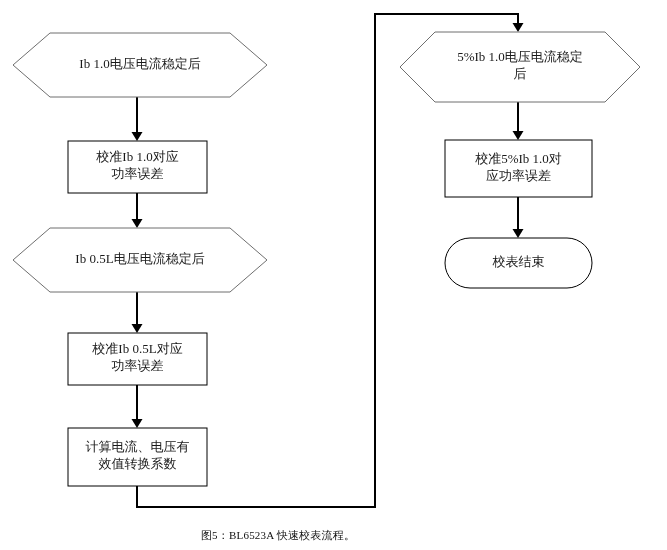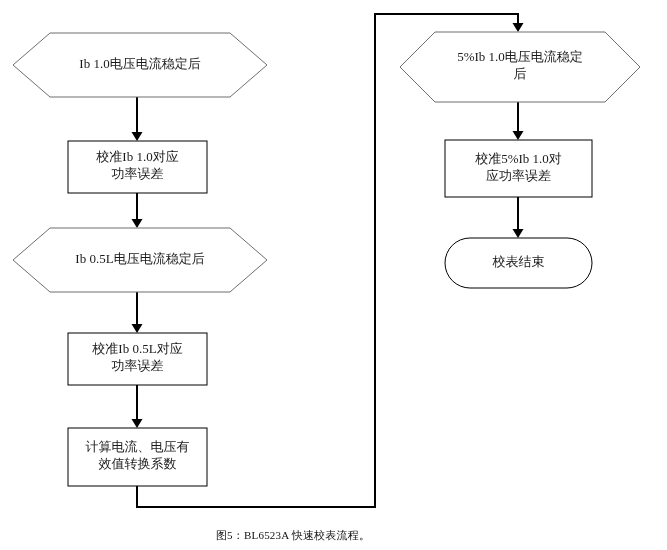--- a/index.html
+++ b/index.html
@@ -49,21 +49,21 @@
   .node-label {
     font-family: "Liberation Serif", "DejaVu Serif", serif;
     font-size: 13px;
     fill: #1a1a1a;
     text-anchor: middle;
     dominant-baseline: middle;
     white-space: pre;
   }
   .caption {
     position: absolute;
-    left: 15px;
+    left: 0;
     width: 556px;
     text-align: center;
     font-family: "Liberation Serif", "DejaVu Serif", serif;
     font-size: 11px;
     color: #111111;
     letter-spacing: 0.2px;
   }
 </style>
 </head>
 <body>

